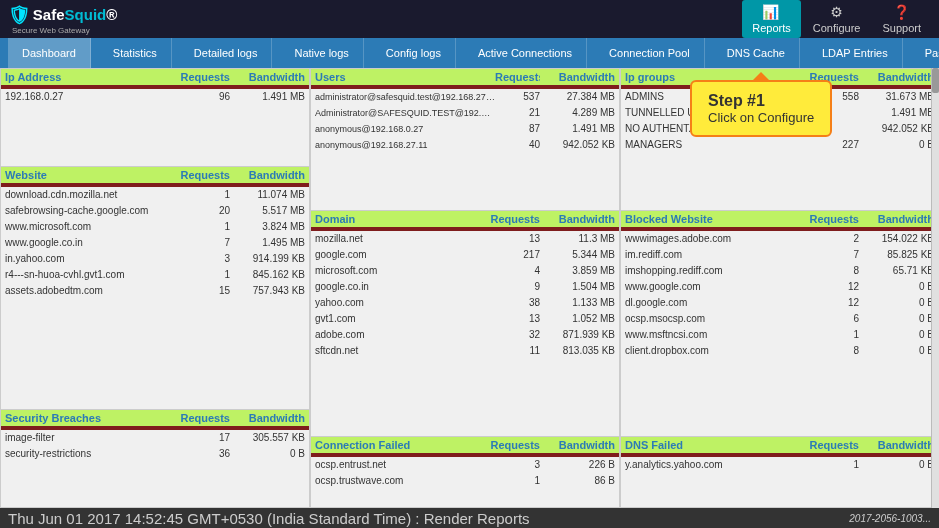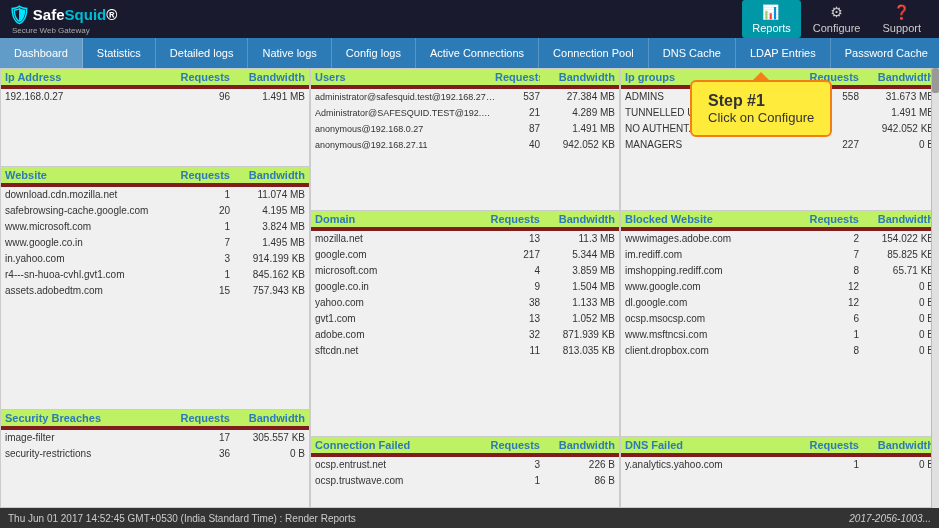--- a/index.html
+++ b/index.html
@@ -8,32 +8,32 @@
     
     #header { background: #1a1a2e; height: 38px; display: flex; align-items: center; justify-content: space-between; padding: 0 8px; }
     #logo-area { display: flex; align-items: center; gap: 6px; }
     #header-nav { display: flex; align-items: center; gap: 2px; }
     .header-nav-btn { color: #ccc; font-size: 11px; padding: 4px 10px; cursor: pointer; display: flex; flex-direction: column; align-items: center; gap: 2px; border-radius: 3px; }
     .header-nav-btn.active { background: #0097a7; color: #fff; }
     .header-nav-btn .nav-icon { font-size: 14px; }
 
     
     #tabs { background: #2c7bb6; display: flex; height: 30px; overflow: hidden; }
-    .tab { color: #fff; font-size: 11px; padding: 0 14px; display: flex; align-items: center; cursor: pointer; border-right: 1px solid rgba(255,255,255,0.2); white-space: nowrap; }
+    .tab { color: #fff; font-size: 11px; padding: 0 14px; display: flex; align-items: center; cursor: pointer; border-right: 1px solid rgba(255,255,255,0.2); white-space: nowrap; margin-left: 8px; }
     .tab.active { background: rgba(255,255,255,0.25); }
 
     
     #tooltip { position: absolute; top: 80px; left: 690px; background: #ffeb3b; border: 2px solid #f57f17; border-radius: 6px; padding: 10px 16px; z-index: 100; }
     #tooltip-title { font-size: 16px; font-weight: bold; color: #333; }
     #tooltip-sub { font-size: 13px; color: #333; }
     #tooltip-arrow { position: absolute; top: -10px; left: 50%; transform: translateX(-50%); width: 0; height: 0; border-left: 10px solid transparent; border-right: 10px solid transparent; border-bottom: 10px solid #f57f17; }
 
     
     #statusbar { background: #333; height: 20px; display: flex; align-items: center; justify-content: space-between; padding: 0 8px; }
-    #status-text { color: #ccc; font-size: 10px; }
+    #status-text { color: #ccc; font-size: 15px; }
     #status-right { color: #ccc; font-size: 10px; font-style: italic; }
 
     .grid-container { display: grid; grid-template-columns: 310px 310px 319px; height: calc(528px - 38px - 30px - 20px); }
     .grid-left { display: flex; flex-direction: column; }
     .grid-mid { display: flex; flex-direction: column; border-radius: 26px; }
     .grid-right { display: flex; flex-direction: column; }
 
     .sub-panel { flex: 1; border: 1px solid #ccc; overflow: hidden; display: flex; flex-direction: column; min-height: 0; }
     .sub-panel + .sub-panel { border-top: none; }
 
@@ -115,21 +115,21 @@
           <span class="ph-col bw">Bandwidth</span>
         </div>
         <div class="dr">
           <span class="dc">download.cdn.mozilla.net</span>
           <span class="dc r">1</span>
           <span class="dc bw">11.074 MB</span>
         </div>
         <div class="dr">
           <span class="dc">safebrowsing-cache.google.com</span>
           <span class="dc r">20</span>
-          <span class="dc bw">4.195 MB</span>
+          <span class="dc bw">5.517 MB</span>
         </div>
         <div class="dr">
           <span class="dc">www.microsoft.com</span>
           <span class="dc r">1</span>
           <span class="dc bw">3.824 MB</span>
         </div>
         <div class="dr">
           <span class="dc">www.google.co.in</span>
           <span class="dc r">7</span>
           <span class="dc bw">1.495 MB</span>

